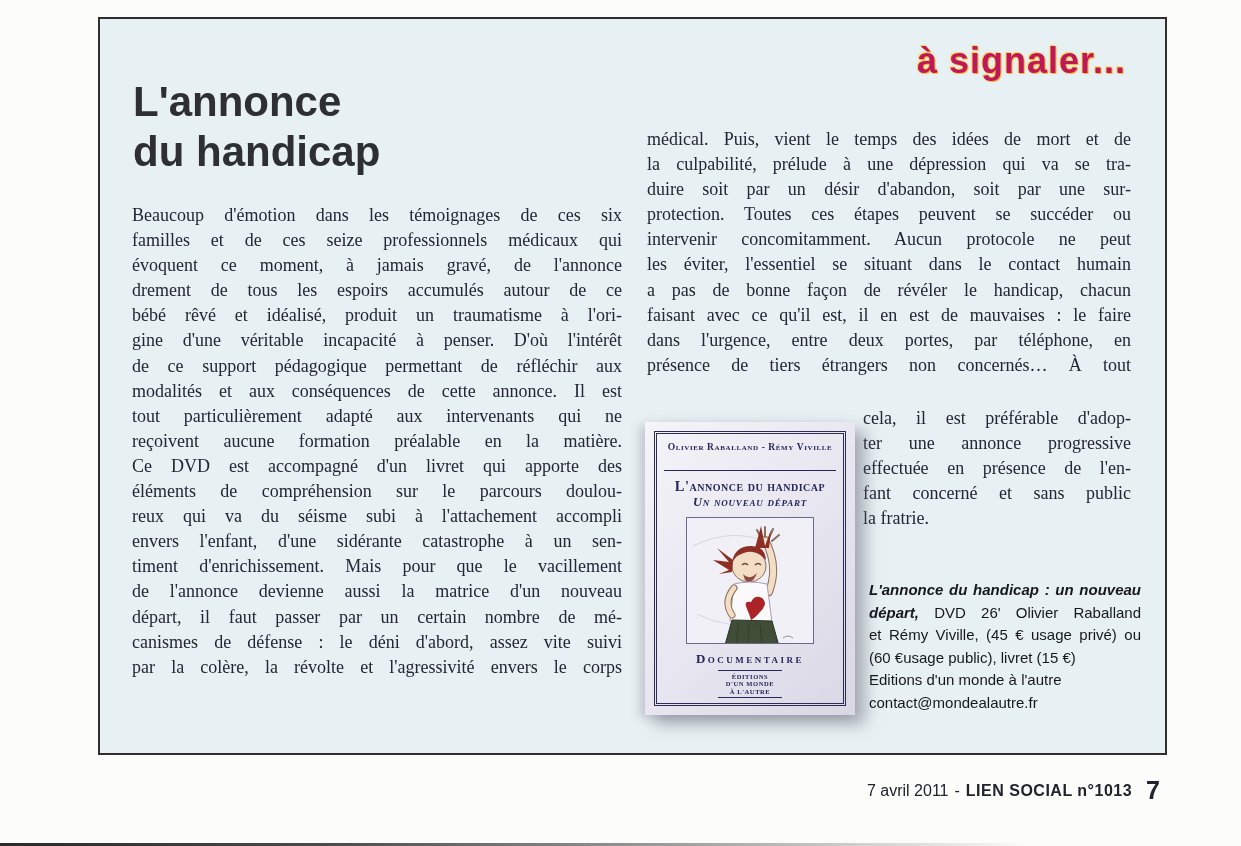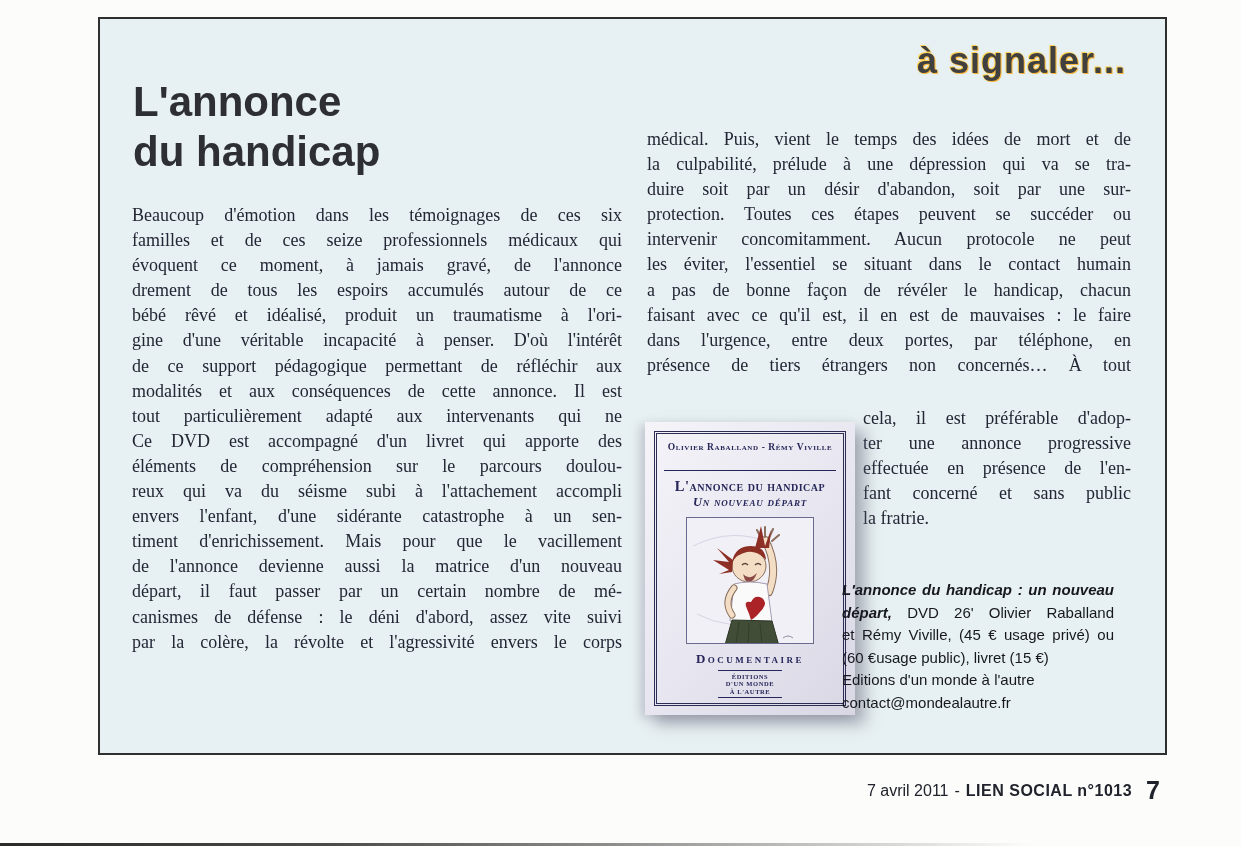--- a/index.html
+++ b/index.html
@@ -16,21 +16,21 @@
     position:absolute; left:98px; top:17px;
     width:1069px; height:738px;
     background:#e7f0f2;
     border:2px solid #2f2f2f;
   }
 
   
   .badge {
     position:absolute; top:22px; right:39px;
     font:700 36px/40px "Liberation Sans", sans-serif;
-    color:#404040;
+    color:#be185d;
     letter-spacing:1px;
     text-shadow:0 0 2px #ffc93c, 1px 1px 0 #f7b23a, -1px -1px 0 #ffd75e;
   }
 
   
   .title {
     position:absolute; left:33px; top:58px;
     font:600 42px/50px "Liberation Sans", sans-serif;
     color:#2e2e35;
   }
@@ -95,21 +95,21 @@
     margin-top:4px;
     border-top:1px solid #26265a; border-bottom:1px solid #26265a;
     padding:2px 8px;
     text-align:center;
     font:700 6.5px/7.5px "Liberation Serif", serif;
     text-transform:uppercase; letter-spacing:.6px;
   }
 
   
   .caption {
-    position:absolute; left:742px; top:560px;
+    position:absolute; left:769px; top:560px;
     width:272px;
     font:15px/22.6px "Liberation Sans", sans-serif;
     color:#17181f;
   }
   .caption .bi { font-weight:700; font-style:italic; }
   .cl.jl { text-align:justify; text-align-last:justify; }
 
   
   .footer {
     position:absolute; right:81px; top:778px;
@@ -142,20 +142,21 @@
   <div class="serif-col col-left">
       <div class="jl">Beaucoup d'émotion dans les témoignages de ces six</div>
       <div class="jl">familles et de ces seize professionnels médicaux qui</div>
       <div class="jl">évoquent ce moment, à jamais gravé, de l'annonce</div>
       <div class="jl">drement de tous les espoirs accumulés autour de ce</div>
       <div class="jl">bébé rêvé et idéalisé, produit un traumatisme à l'ori-</div>
       <div class="jl">gine d'une véritable incapacité à penser. D'où l'intérêt</div>
       <div class="jl">de ce support pédagogique permettant de réfléchir aux</div>
       <div class="jl">modalités et aux conséquences de cette annonce. Il est</div>
       <div class="jl">tout particulièrement adapté aux intervenants qui ne</div>
+      <div class="jl">reçoivent aucune formation préalable en la matière.</div>
       <div class="jl">Ce DVD est accompagné d'un livret qui apporte des</div>
       <div class="jl">éléments de compréhension sur le parcours doulou-</div>
       <div class="jl">reux qui va du séisme subi à l'attachement accompli</div>
       <div class="jl">envers l'enfant, d'une sidérante catastrophe à un sen-</div>
       <div class="jl">timent d'enrichissement. Mais pour que le vacillement</div>
       <div class="jl">de l'annonce devienne aussi la matrice d'un nouveau</div>
       <div class="jl">départ, il faut passer par un certain nombre de mé-</div>
       <div class="jl">canismes de défense : le déni d'abord, assez vite suivi</div>
       <div class="jl">par la colère, la révolte et l'agressivité envers le corps</div>
     </div>

